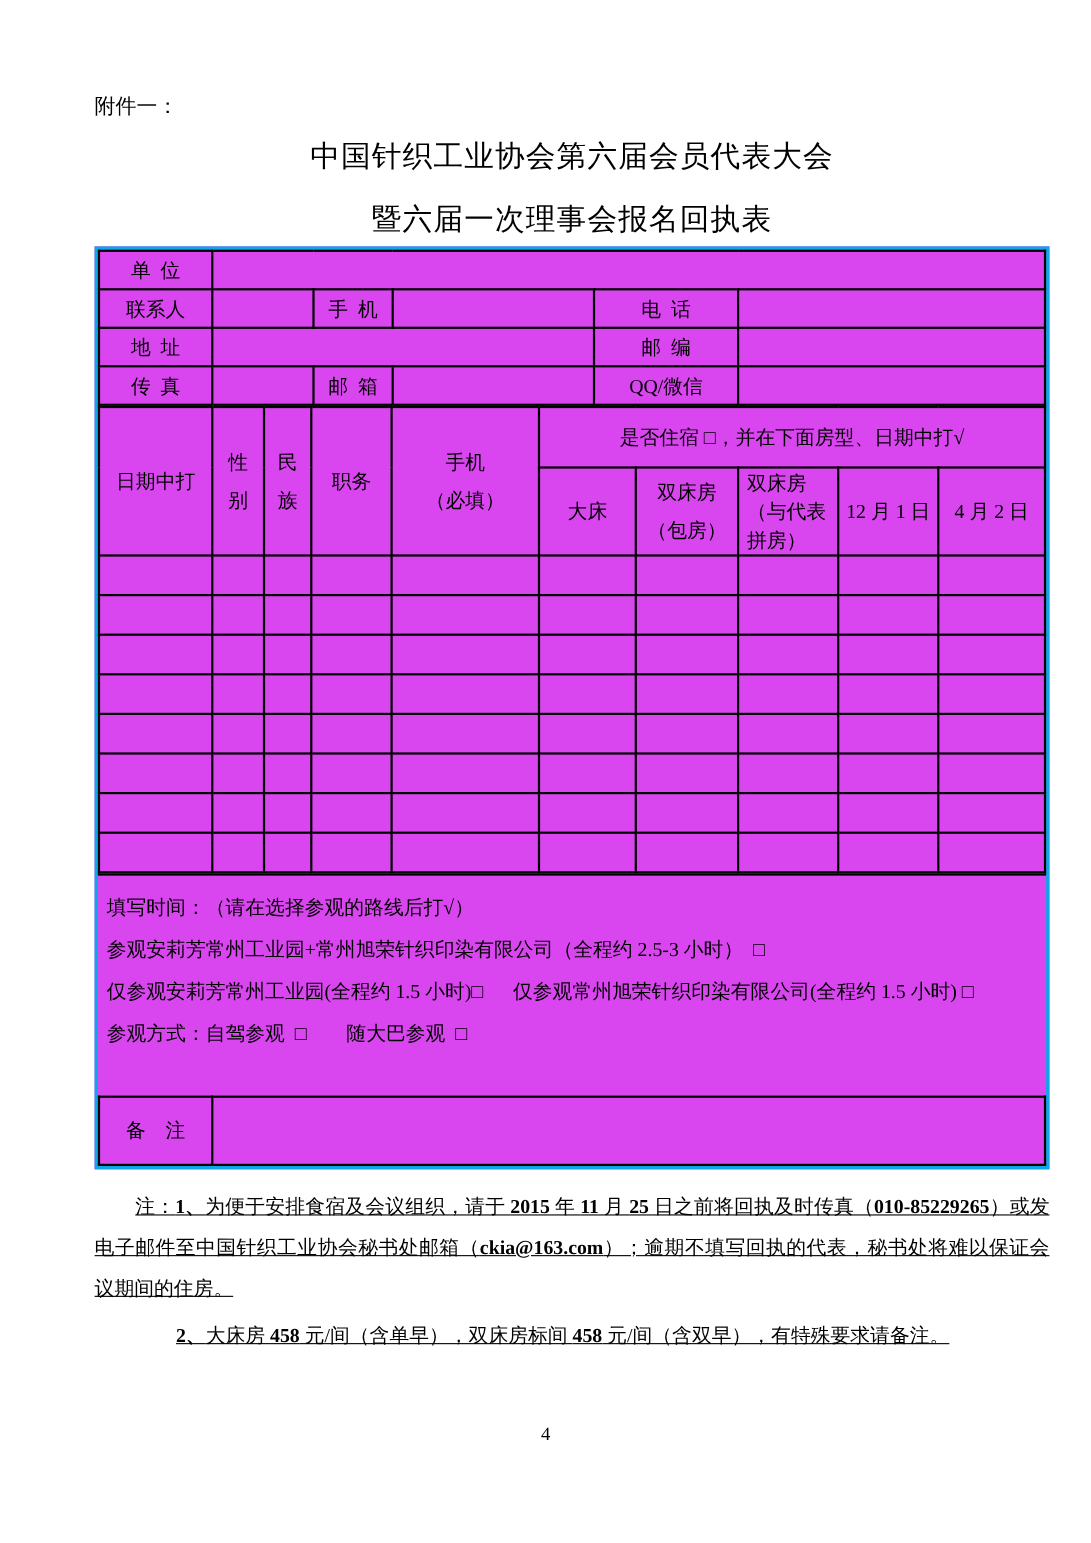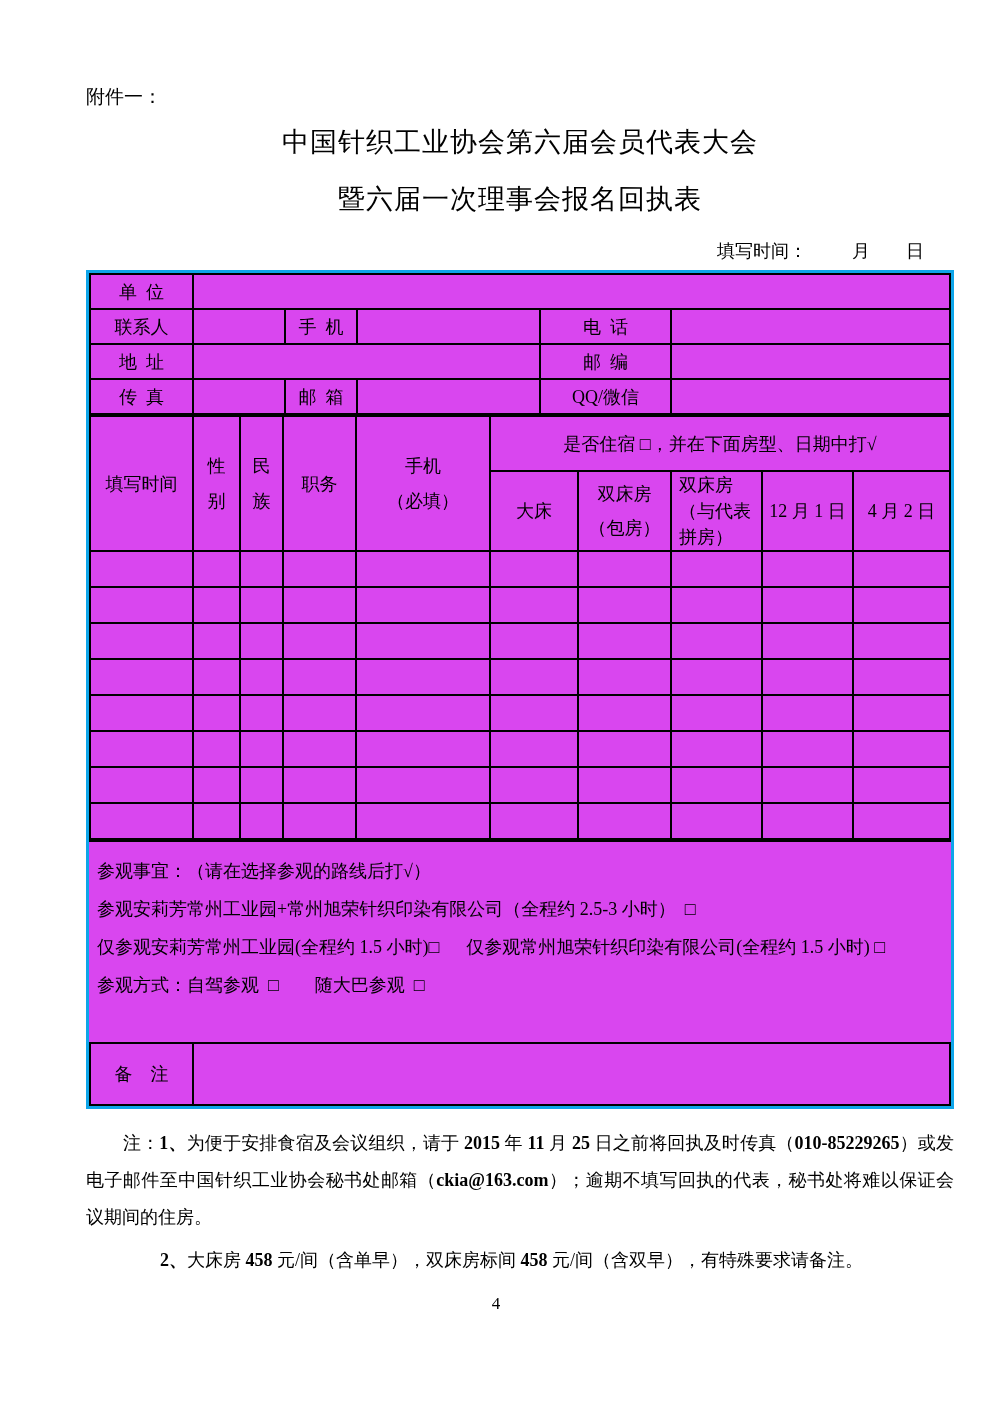--- a/index.html
+++ b/index.html
@@ -35,39 +35,38 @@
 
   
   .visit { height: 202px; border-top: 2px solid #000; padding: 17px 8px 10px 8px; }
   .visit-line { font-size: 18px; margin-bottom: 14px; white-space: pre-wrap; }
 
   
   .remark-table { border-top: 2px solid #000; }
   .remark-table tr { height: 62px; }
 
   
-  .notes { margin-top: 16px; font-size: 18px; }
+  .notes { margin-top: 16px; font-size: 18px; text-decoration: underline; }
   .notes p { line-height: 2.05; }
   .note-1 { text-indent: 37px; text-align: justify; margin-bottom: 6px; }
   .note-2 { margin-left: 74px; margin-bottom: 6px; }
   .note-2b { margin-left: 100px; margin-bottom: 6px; }
   .note-3 { margin-left: 74px; }
   .b { font-weight: bold; font-family: "Liberation Serif", "DejaVu Serif", serif; }
 
   .page-number { position: absolute; left: 0; width: 992px; top: 1294px; text-align: center; font-size: 17px; }
 </style>
 </head>
 <body>
 
 <div class="content">
 
   <div class="attachment">附件一：</div>
   <div class="title title1">中国针织工业协会第六届会员代表大会</div>
   <div class="title title2">暨六届一次理事会报名回执表</div>
-  <div class="fill-time">填写时间：          月        日</div>
 
   <div class="form-box">
 
     <table class="top-table">
       <colgroup>
         <col style="width:103px">
           <col style="width:92px">
           <col style="width:72px">
         <col style="width:183px">
           <col style="width:131px">
@@ -111,21 +110,21 @@
         <col style="width:73px">
           <col style="width:134px">
           <col style="width:88px">
         <col style="width:93px">
           <col style="width:91px">
           <col style="width:91px">
           <col>
       </colgroup>
       <thead>
         <tr class="grid-head-row1">
-          <th rowspan="2">填写时间</th>
+          <th rowspan="2">日期中打</th>
           <th rowspan="2" class="multiline">性
 别</th>
           <th rowspan="2" class="multiline">民
 族</th>
           <th rowspan="2">职务</th>
           <th rowspan="2" class="multiline">手机
 （必填）</th>
           <th colspan="5">是否住宿 □，并在下面房型、日期中打√</th>
         </tr>
         <tr class="grid-head-row2">
@@ -233,21 +232,21 @@
             <td></td>
             <td></td>
             <td></td>
             <td></td>
             <td></td>
           </tr>
         </tbody>
     </table>
 
     <div class="visit">
-      <div class="visit-line">参观事宜：（请在选择参观的路线后打√）</div>
+      <div class="visit-line">填写时间：（请在选择参观的路线后打√）</div>
       <div class="visit-line">参观安莉芳常州工业园+常州旭荣针织印染有限公司（全程约 2.5-3 小时）  □</div>
       <div class="visit-line">仅参观安莉芳常州工业园(全程约 1.5 小时)□      仅参观常州旭荣针织印染有限公司(全程约 1.5 小时) □</div>
       <div class="visit-line">参观方式：自驾参观  □        随大巴参观  □</div>
     </div>
 
     <table class="remark-table">
       <colgroup>
           <col style="width:103px">
           <col>
         </colgroup>

